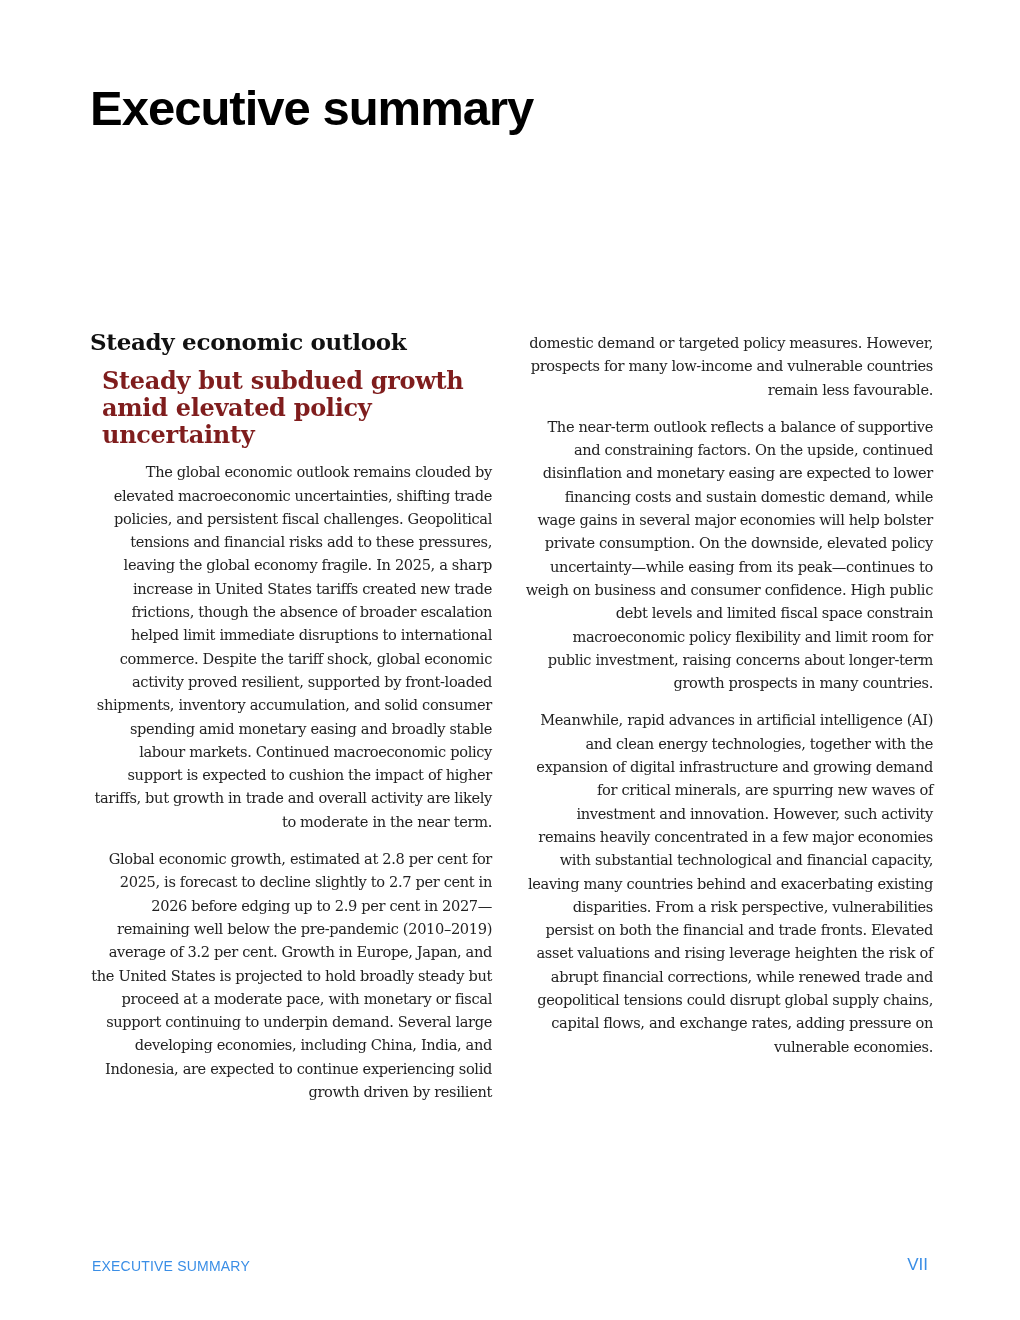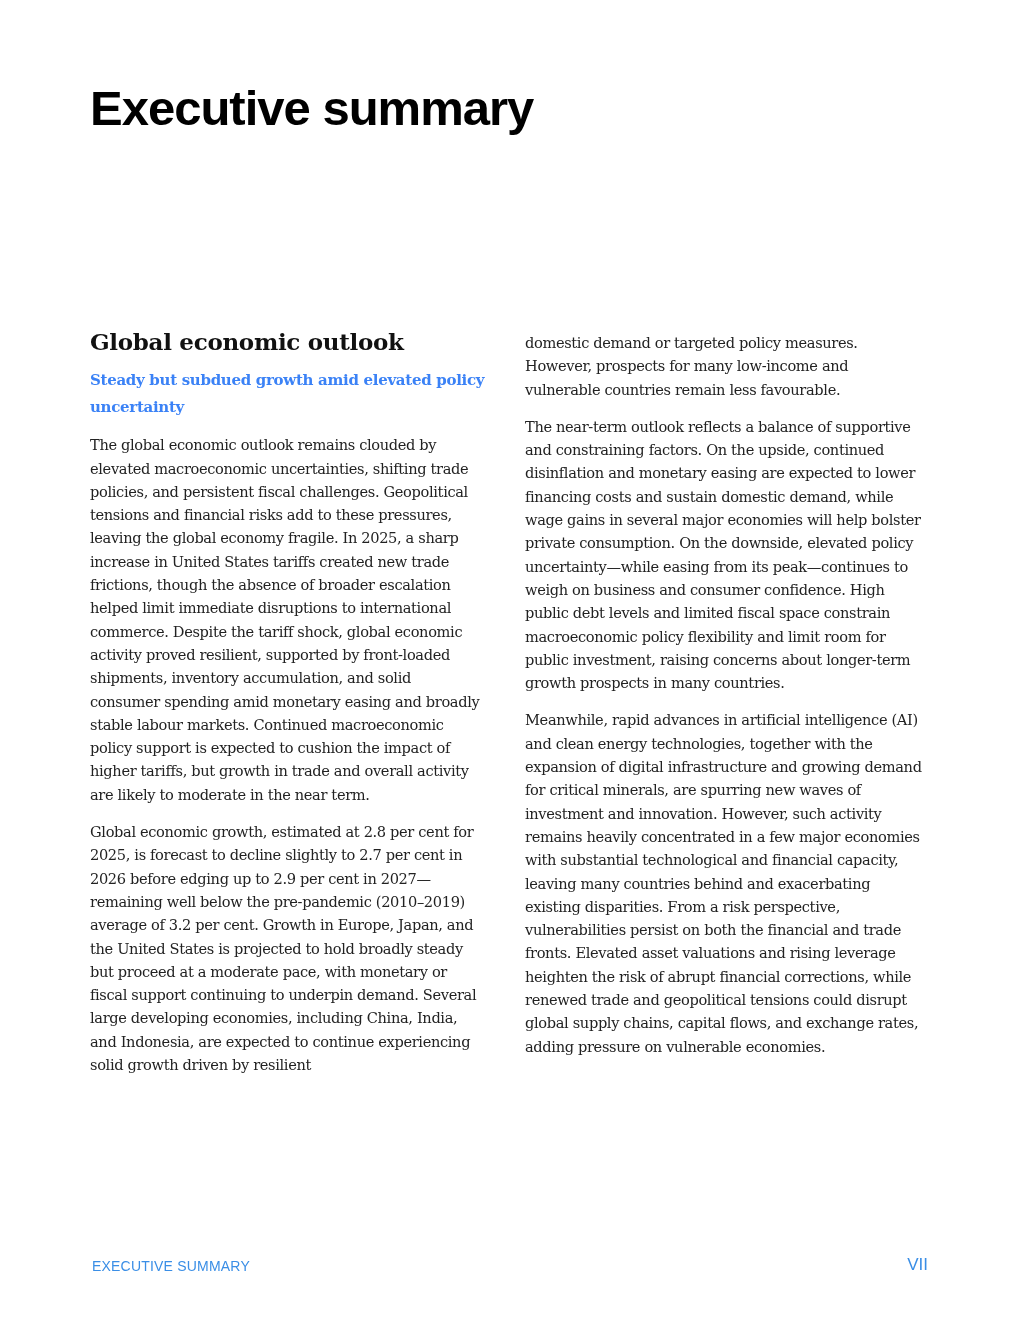--- a/index.html
+++ b/index.html
@@ -10,40 +10,40 @@
     font-size: 49px; letter-spacing: -1px; color: #000;
   }
   .col { position: absolute; width: 402px; font-family: "DejaVu Serif", serif; font-size: 14.6px; line-height: 23.3px; color: #222; }
   .col-left { left: 90px; top: 330px; }
   .col-right { left: 525px; top: 331px; width: 408px; }
   .section-heading {
     font-family: "DejaVu Serif", serif; font-weight: 700; font-size: 23px;
     margin: 0 0 14px 0; color: #111; letter-spacing: -0.3px;
   }
   .sub-heading {
-    font-family: "DejaVu Serif", serif; font-weight: 700; font-size: 15px; line-height: 27px;
-    margin: 0 0 12px 0; color: #3b82f6; letter-spacing: -0.3px;
+    font-family: "DejaVu Serif", serif; font-weight: 700; font-size: 24px; line-height: 27px;
+    margin: 0 0 12px 12px; color: #7f1d1d; letter-spacing: -0.3px;
   }
-  p { margin: 0 11px 14px 0; letter-spacing: -0.35px; }
+  p { margin: 0 0 14px 0; letter-spacing: -0.35px; text-align: right; }
   .footer-label {
     position: absolute; left: 92px; top: 1258px;
     font-family: "Liberation Sans", sans-serif; font-size: 14px; color: #3a8ee6; letter-spacing: 0.2px;
   }
   .page-number {
     position: absolute; right: 92px; top: 1255px;
     font-family: "Liberation Sans", sans-serif; font-size: 17px; font-weight: 400; color: #3a8ee6;
   }
 </style>
 </head>
 <body>
 
 <h1 class="page-title">Executive summary</h1>
 
 <div class="col col-left">
-  <h2 class="section-heading">Global economic outlook</h2>
+  <h2 class="section-heading">Steady economic outlook</h2>
   <h3 class="sub-heading">Steady but subdued growth amid elevated policy uncertainty</h3>
   <p>The global economic outlook remains clouded by elevated macroeconomic uncertainties, shifting trade policies, and persistent fiscal challenges. Geopolitical tensions and financial risks add to these pressures, leaving the global economy fragile. In 2025, a sharp increase in United States tariffs created new trade frictions, though the absence of broader escalation helped limit immediate disruptions to international commerce. Despite the tariff shock, global economic activity proved resilient, supported by front-loaded shipments, inventory accumulation, and solid consumer spending amid monetary easing and broadly stable labour markets. Continued macroeconomic policy support is expected to cushion the impact of higher tariffs, but growth in trade and overall activity are likely to moderate in the near term.</p>
   <p>Global economic growth, estimated at 2.8 per cent for 2025, is forecast to decline slightly to 2.7 per cent in 2026 before edging up to 2.9 per cent in 2027—remaining well below the pre-pandemic (2010–2019) average of 3.2 per cent. Growth in Europe, Japan, and the United States is projected to hold broadly steady but proceed at a moderate pace, with monetary or fiscal support continuing to underpin demand. Several large developing economies, including China, India, and Indonesia, are expected to continue experiencing solid growth driven by resilient</p>
 </div>
 
 <div class="col col-right">
   <p>domestic demand or targeted policy measures. However, prospects for many low-income and vulnerable countries remain less favourable.</p>
   <p>The near-term outlook reflects a balance of supportive and constraining factors. On the upside, continued disinflation and monetary easing are expected to lower financing costs and sustain domestic demand, while wage gains in several major economies will help bolster private consumption. On the downside, elevated policy uncertainty—while easing from its peak—continues to weigh on business and consumer confidence. High public debt levels and limited fiscal space constrain macroeconomic policy flexibility and limit room for public investment, raising concerns about longer-term growth prospects in many countries.</p>
   <p>Meanwhile, rapid advances in artificial intelligence (AI) and clean energy technologies, together with the expansion of digital infrastructure and growing demand for critical minerals, are spurring new waves of investment and innovation. However, such activity remains heavily concentrated in a few major economies with substantial technological and financial capacity, leaving many countries behind and exacerbating existing disparities. From a risk perspective, vulnerabilities persist on both the financial and trade fronts. Elevated asset valuations and rising leverage heighten the risk of abrupt financial corrections, while renewed trade and geopolitical tensions could disrupt global supply chains, capital flows, and exchange rates, adding pressure on vulnerable economies.</p>
 </div>

